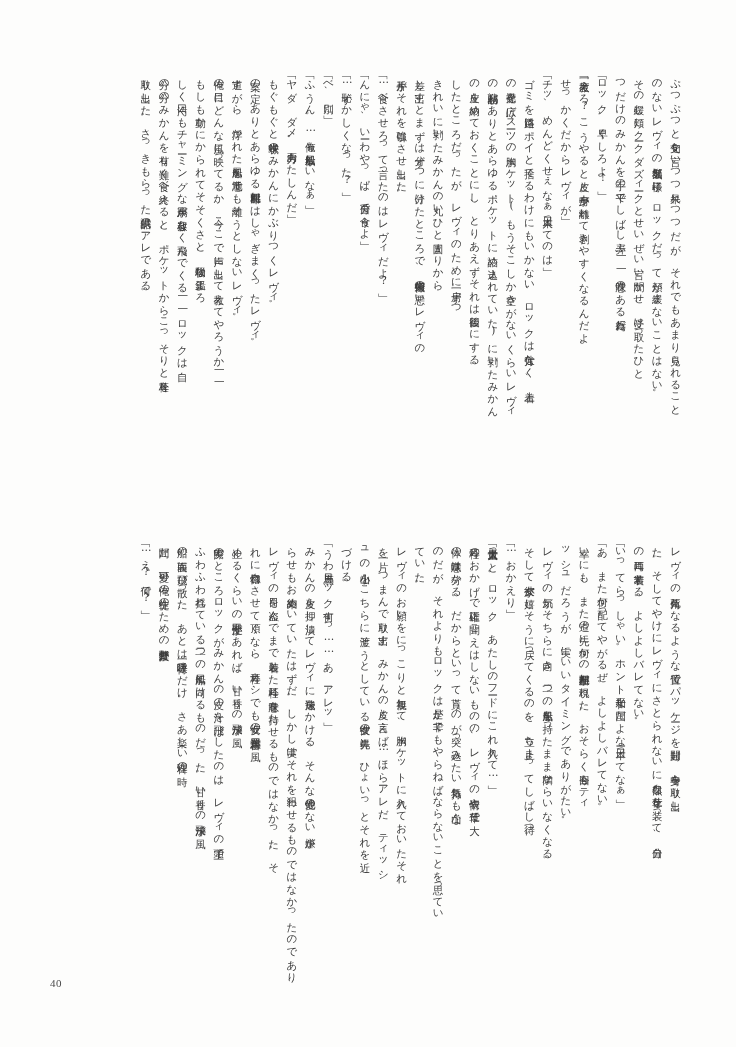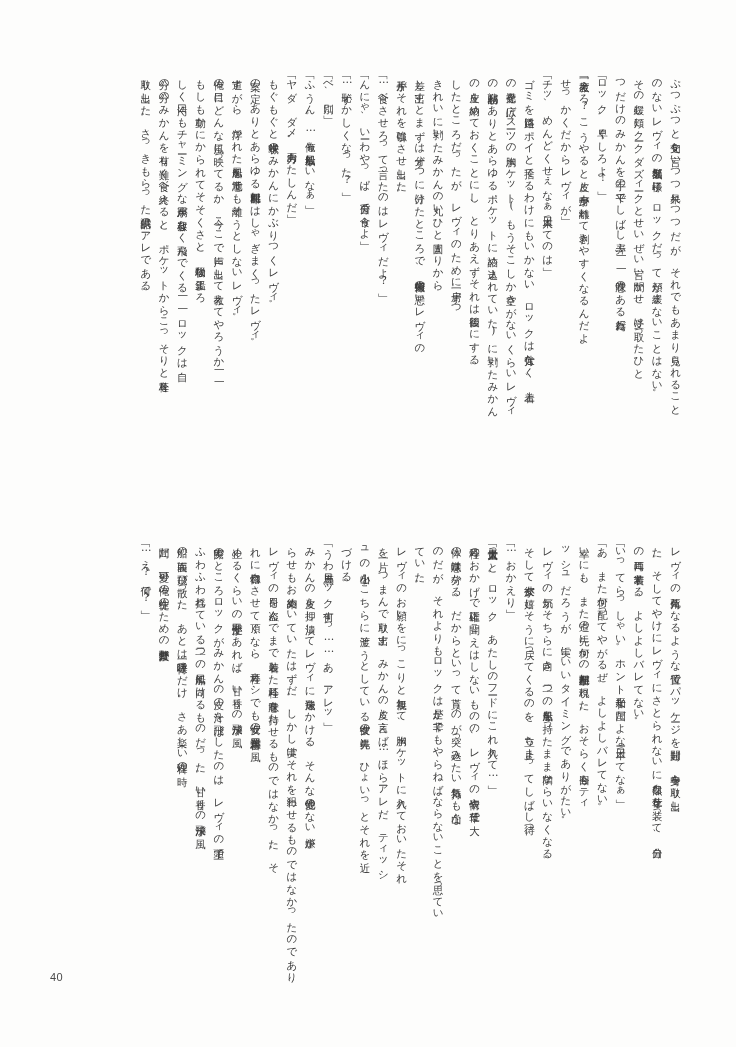--- a/index.html
+++ b/index.html
@@ -53,24 +53,24 @@
   
   #block-lower {
     top: 540px;
     right: 52px;
     height: 420px;
   }
 
   .page-number {
     position: absolute;
     left: 50px;
-    bottom: 64px;
+    bottom: 58px;
     font-size: 11px;
     color: #4a4a4a;
-    font-family: Liberation Sans, sans-serif;
+    font-family: Liberation Serif, serif;
     letter-spacing: 0.5px;
   }
 </style>
 </head>
 <body>
 
 <div class="page">
 
   <div class="block" id="block-upper">
       <div class="col">ぷつぷつと文句を言いつつ呆れつつだが、それでもあまり見られること</div>

